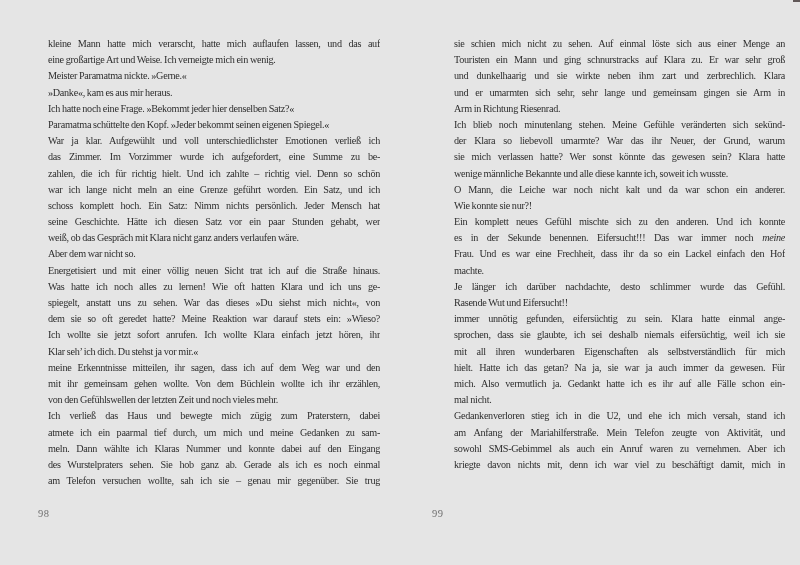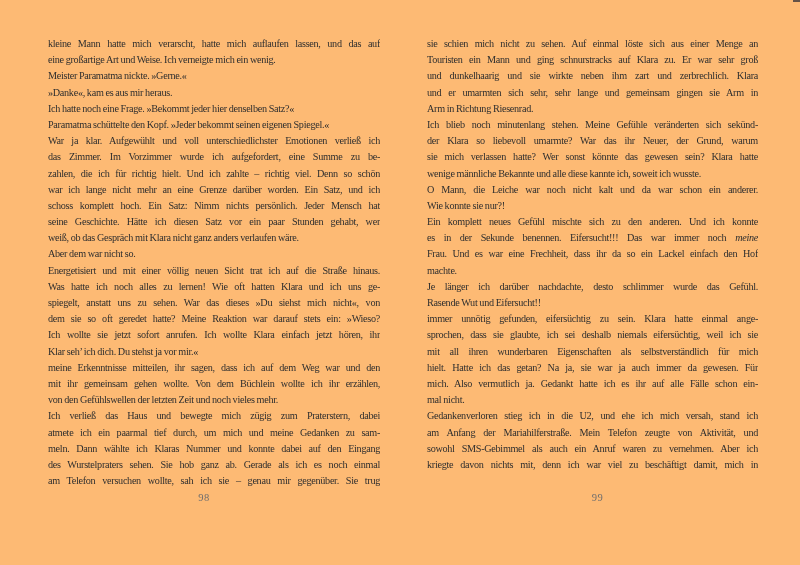--- a/index.html
+++ b/index.html
@@ -4,31 +4,31 @@
 <style>
   html, body {
     margin: 0;
     padding: 0;
     background: #ffffff;
   }
   .spread {
     position: relative;
     width: 800px;
     height: 565px;
-    background: #fdba74;
+    background: #e5e5e5;
     overflow: hidden;
     font-family: "Liberation Serif", "DejaVu Serif", serif;
     color: #2e2e2e;
   }
   .page-column {
     position: absolute;
     top: 36px;
   }
   .page-column.left  { left: 48px;  width: 332px; }
-  .page-column.right { left: 427px; width: 331px; }
+  .page-column.right { left: 454px; width: 331px; }
 
   .line {
     font-size: 10.2px;
     line-height: 16.2px;
     min-height: 16.2px;
     letter-spacing: -0.3px;
     word-spacing: -0.3px;
     white-space: normal;
     overflow: hidden;
     max-height: 16.2px;
@@ -38,25 +38,25 @@
     text-align-last: justify;
   }
   .line.para-end {
     text-align: right;
     text-align-last: left;
   }
   .italic { font-style: italic; margin-top: 28px; }
 
   .page-number {
     position: absolute;
-    top: 491px;
+    top: 507px;
     font-size: 10.5px;
     line-height: 14px;
     color: #6e6e6e;
-    text-align: center;
+    text-align: left;
     letter-spacing: 0.5px;
   }
   .page-number.left  { left: 38px;  width: 332px; }
   .page-number.right { left: 432px; width: 331px; }
 
   .edge-mark {
     position: absolute;
     top: 0;
     right: 0;
     width: 7px;
@@ -74,21 +74,21 @@
     <div>
         <div class="line justified">kleine Mann hatte mich verarscht, hatte mich auflaufen lassen, und das auf</div>
         <div class="line para-end">eine großartige Art und Weise. Ich verneigte mich ein wenig.</div>
         <div class="line para-end">Meister Paramatma nickte. »Gerne.«</div>
         <div class="line para-end">»Danke«, kam es aus mir heraus.</div>
         <div class="line para-end">Ich hatte noch eine Frage. »Bekommt jeder hier denselben Satz?«</div>
         <div class="line para-end">Paramatma schüttelte den Kopf. »Jeder bekommt seinen eigenen Spiegel.«</div>
         <div class="line justified">War ja klar. Aufgewühlt und voll unterschiedlichster Emotionen verließ ich</div>
         <div class="line justified">das Zimmer. Im Vorzimmer wurde ich aufgefordert, eine Summe zu be-</div>
         <div class="line justified">zahlen, die ich für richtig hielt. Und ich zahlte – richtig viel. Denn so schön</div>
-        <div class="line justified">war ich lange nicht mehr an eine Grenze darüber worden. Ein Satz, und ich</div>
+        <div class="line justified">war ich lange nicht meln an eine Grenze geführt worden. Ein Satz, und ich</div>
         <div class="line justified">schoss komplett hoch. Ein Satz: Nimm nichts persönlich. Jeder Mensch hat</div>
         <div class="line justified">seine Geschichte. Hätte ich diesen Satz vor ein paar Stunden gehabt, wer</div>
         <div class="line para-end">weiß, ob das Gespräch mit Klara nicht ganz anders verlaufen wäre.</div>
         <div class="line para-end">Aber dem war nicht so.</div>
         <div class="line justified">Energetisiert und mit einer völlig neuen Sicht trat ich auf die Straße hinaus.</div>
         <div class="line justified">Was hatte ich noch alles zu lernen! Wie oft hatten Klara und ich uns ge-</div>
         <div class="line justified">spiegelt, anstatt uns zu sehen. War das dieses »Du siehst mich nicht«, von</div>
         <div class="line justified">dem sie so oft geredet hatte? Meine Reaktion war darauf stets ein: »Wieso?</div>
         <div class="line justified">Ich wollte sie jetzt sofort anrufen. Ich wollte Klara einfach jetzt hören, ihr</div>
         <div class="line para-end">Klar seh’ ich dich. Du stehst ja vor mir.«</div>

